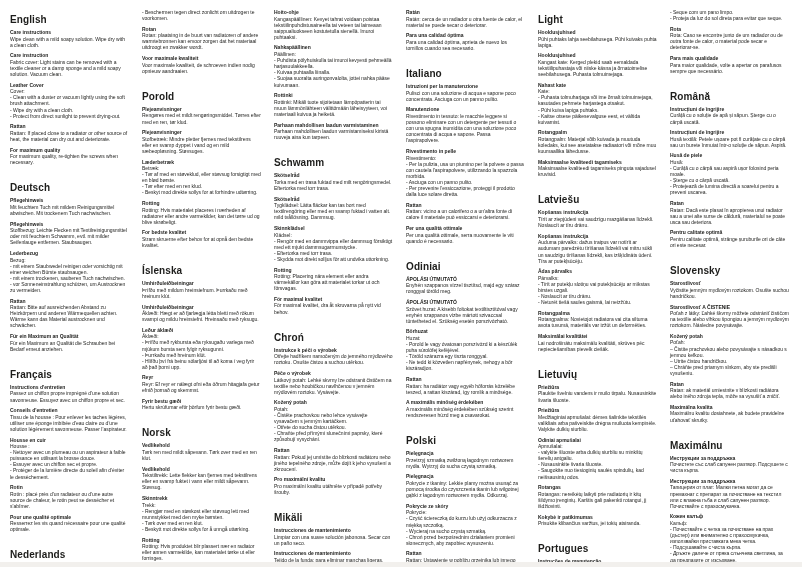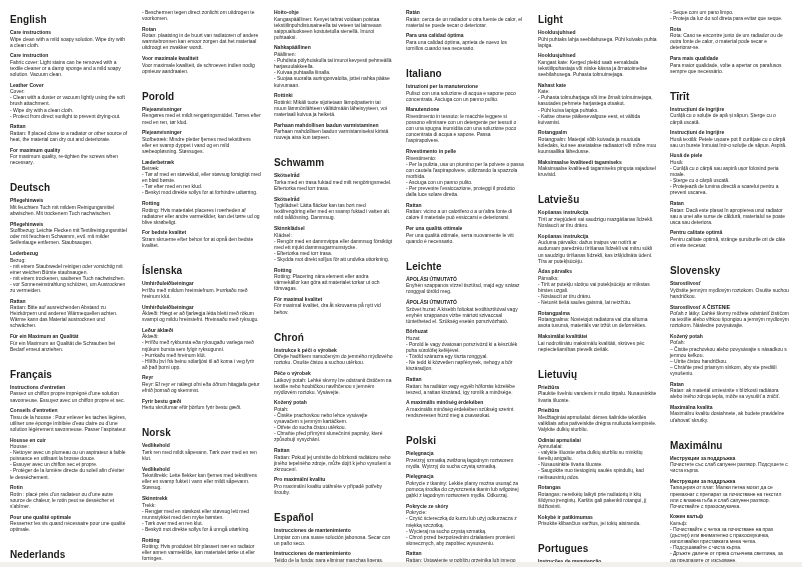--- a/index.html
+++ b/index.html
@@ -156,21 +156,21 @@
         <p class="txt">Látkový potah: Lehké skvrny lze odstranit čističem na textilie nebo houbičkou navlhčenou v jemném mýdlovém roztoku. Vysávejte.</p>
         <h3 class="sec">Kožený potah</h3>
         <p class="txt">Potah:
 - Čistěte prachovkou nebo lehce vysávejte vysavačem s jemným kartáčkem.
 - Otřete do sucha čistou utěrkou.
 - Chraňte před přímými slunečními paprsky, které způsobují vysychání.</p>
         <h3 class="sec">Rattan</h3>
         <p class="txt">Rattan: Pokud jej umístíte do blízkosti radiátoru nebo jiného tepelného zdroje, může dojít k jeho vysušení a zkroucení.</p>
         <h3 class="sec">Pro maximální kvalitu</h3>
         <p class="txt">Pro maximální kvalitu utáhněte v případě potřeby šrouby.</p>
-        <h2 class="lang">Español</h2>
+        <h2 class="lang">Mikäli</h2>
         <h3 class="sec">Instrucciones de mantenimiento</h3>
         <p class="txt">Limpiar con una suave solución jabonosa. Secar con un paño seco.</p>
         <h3 class="sec">Instrucciones de mantenimiento</h3>
         <p class="txt">Tejido de la funda: para eliminar manchas ligeras, utiliza un detergente para tejidos o una esponja humedecida en agua y una ligera solución jabonosa. Pasar la aspiradora.</p>
       </div>
       <div class="col">
         <h3 class="sec">Ratán</h3>
         <p class="txt">Ratán: cerca de un radiador u otra fuente de calor, el material se puede secar o deteriorar.</p>
         <h3 class="sec">Para una calidad óptima</h3>
         <p class="txt">Para una calidad óptima, aprieta de nuevo los tornillos cuando sea necesario.</p>
@@ -181,21 +181,21 @@
         <p class="txt">Rivestimento in tessuto: le macchie leggere si possono eliminare con un detergente per tessuti o con una spugna inumidita con una soluzione poco concentrata di acqua e sapone. Passa l'aspirapolvere.</p>
         <h3 class="sec">Rivestimento in pelle</h3>
         <p class="txt">Rivestimento:
 - Per la pulizia, usa un piumino per la polvere o passa con cautela l'aspirapolvere, utilizzando la spazzola morbida.
 - Asciuga con un panno pulito.
 - Per prevenire l'essiccazione, proteggi il prodotto dalla luce solare diretta.</p>
         <h3 class="sec">Rattan</h3>
         <p class="txt">Rattan: vicino a un calorifero o a un'altra fonte di calore il materiale può essiccarsi e deteriorarsi.</p>
         <h3 class="sec">Per una qualità ottimale</h3>
         <p class="txt">Per una qualità ottimale, serra nuovamente le viti quando è necessario.</p>
-        <h2 class="lang">Leichte</h2>
+        <h2 class="lang">Odiniai</h2>
         <h3 class="sec">ÁPOLÁSI ÚTMUTATÓ</h3>
         <p class="txt">Enyhén szappanos vízzel tisztítsd, majd egy száraz ronggyal töröld meg.</p>
         <h3 class="sec">ÁPOLÁSI ÚTMUTATÓ</h3>
         <p class="txt">Szövet huzat: A kisebb foltokat textiltisztítóval vagy enyhén szappanos vízbe mártott szivaccsal tüntetheted el. Szükség esetén porszívózható.</p>
         <h3 class="sec">Bőrhuzat</h3>
         <p class="txt">Huzat:
 - Porold le vagy óvatosan porszívózd ki a készülék puha súrolófej keféjével.
 - Töröld szárazra egy tiszta ronggyal.
 - Ne tedd ki közvetlen napfénynek, nehogy a bőr kiszáradjon.</p>
         <h3 class="sec">Rattan</h3>
@@ -264,21 +264,21 @@
         <p class="txt">Limpe com um detergente suave diluído. Seque com um pano limpo.</p>
         <h3 class="sec">Instruções de manutenção</h3>
       </div>
       <div class="col">
         <p class="txt">- Seque com um pano limpo.
 - Proteja da luz do sol direta para evitar que seque.</p>
         <h3 class="sec">Rota</h3>
         <p class="txt">Rota: Caso se encontre junto de um radiador ou de outra fonte de calor, o material pode secar e deteriorar-se.</p>
         <h3 class="sec">Para mais qualidade</h3>
         <p class="txt">Para maior qualidade, volte a apertar os parafusos sempre que necessário.</p>
-        <h2 class="lang">Tīrīt</h2>
+        <h2 class="lang">Română</h2>
         <h3 class="sec">Instrucțiuni de îngrijire</h3>
         <p class="txt">Curăță cu o soluție de apă și săpun. Șterge cu o cârpă uscată.</p>
         <h3 class="sec">Instrucțiuni de îngrijire</h3>
         <p class="txt">Husă textilă: Petele ușoare pot fi curățate cu o cârpă sau un burete înmuiat într-o soluție de săpun. Aspiră.</p>
         <h3 class="sec">Husă de piele</h3>
         <p class="txt">Husă:
 - Curăță cu o cârpă sau aspiră ușor folosind peria moale.
 - Șterge cu o cârpă uscată.
 - Protejează de lumina directă a soarelui pentru a preveni uscarea.</p>
         <h3 class="sec">Ratan</h3>

